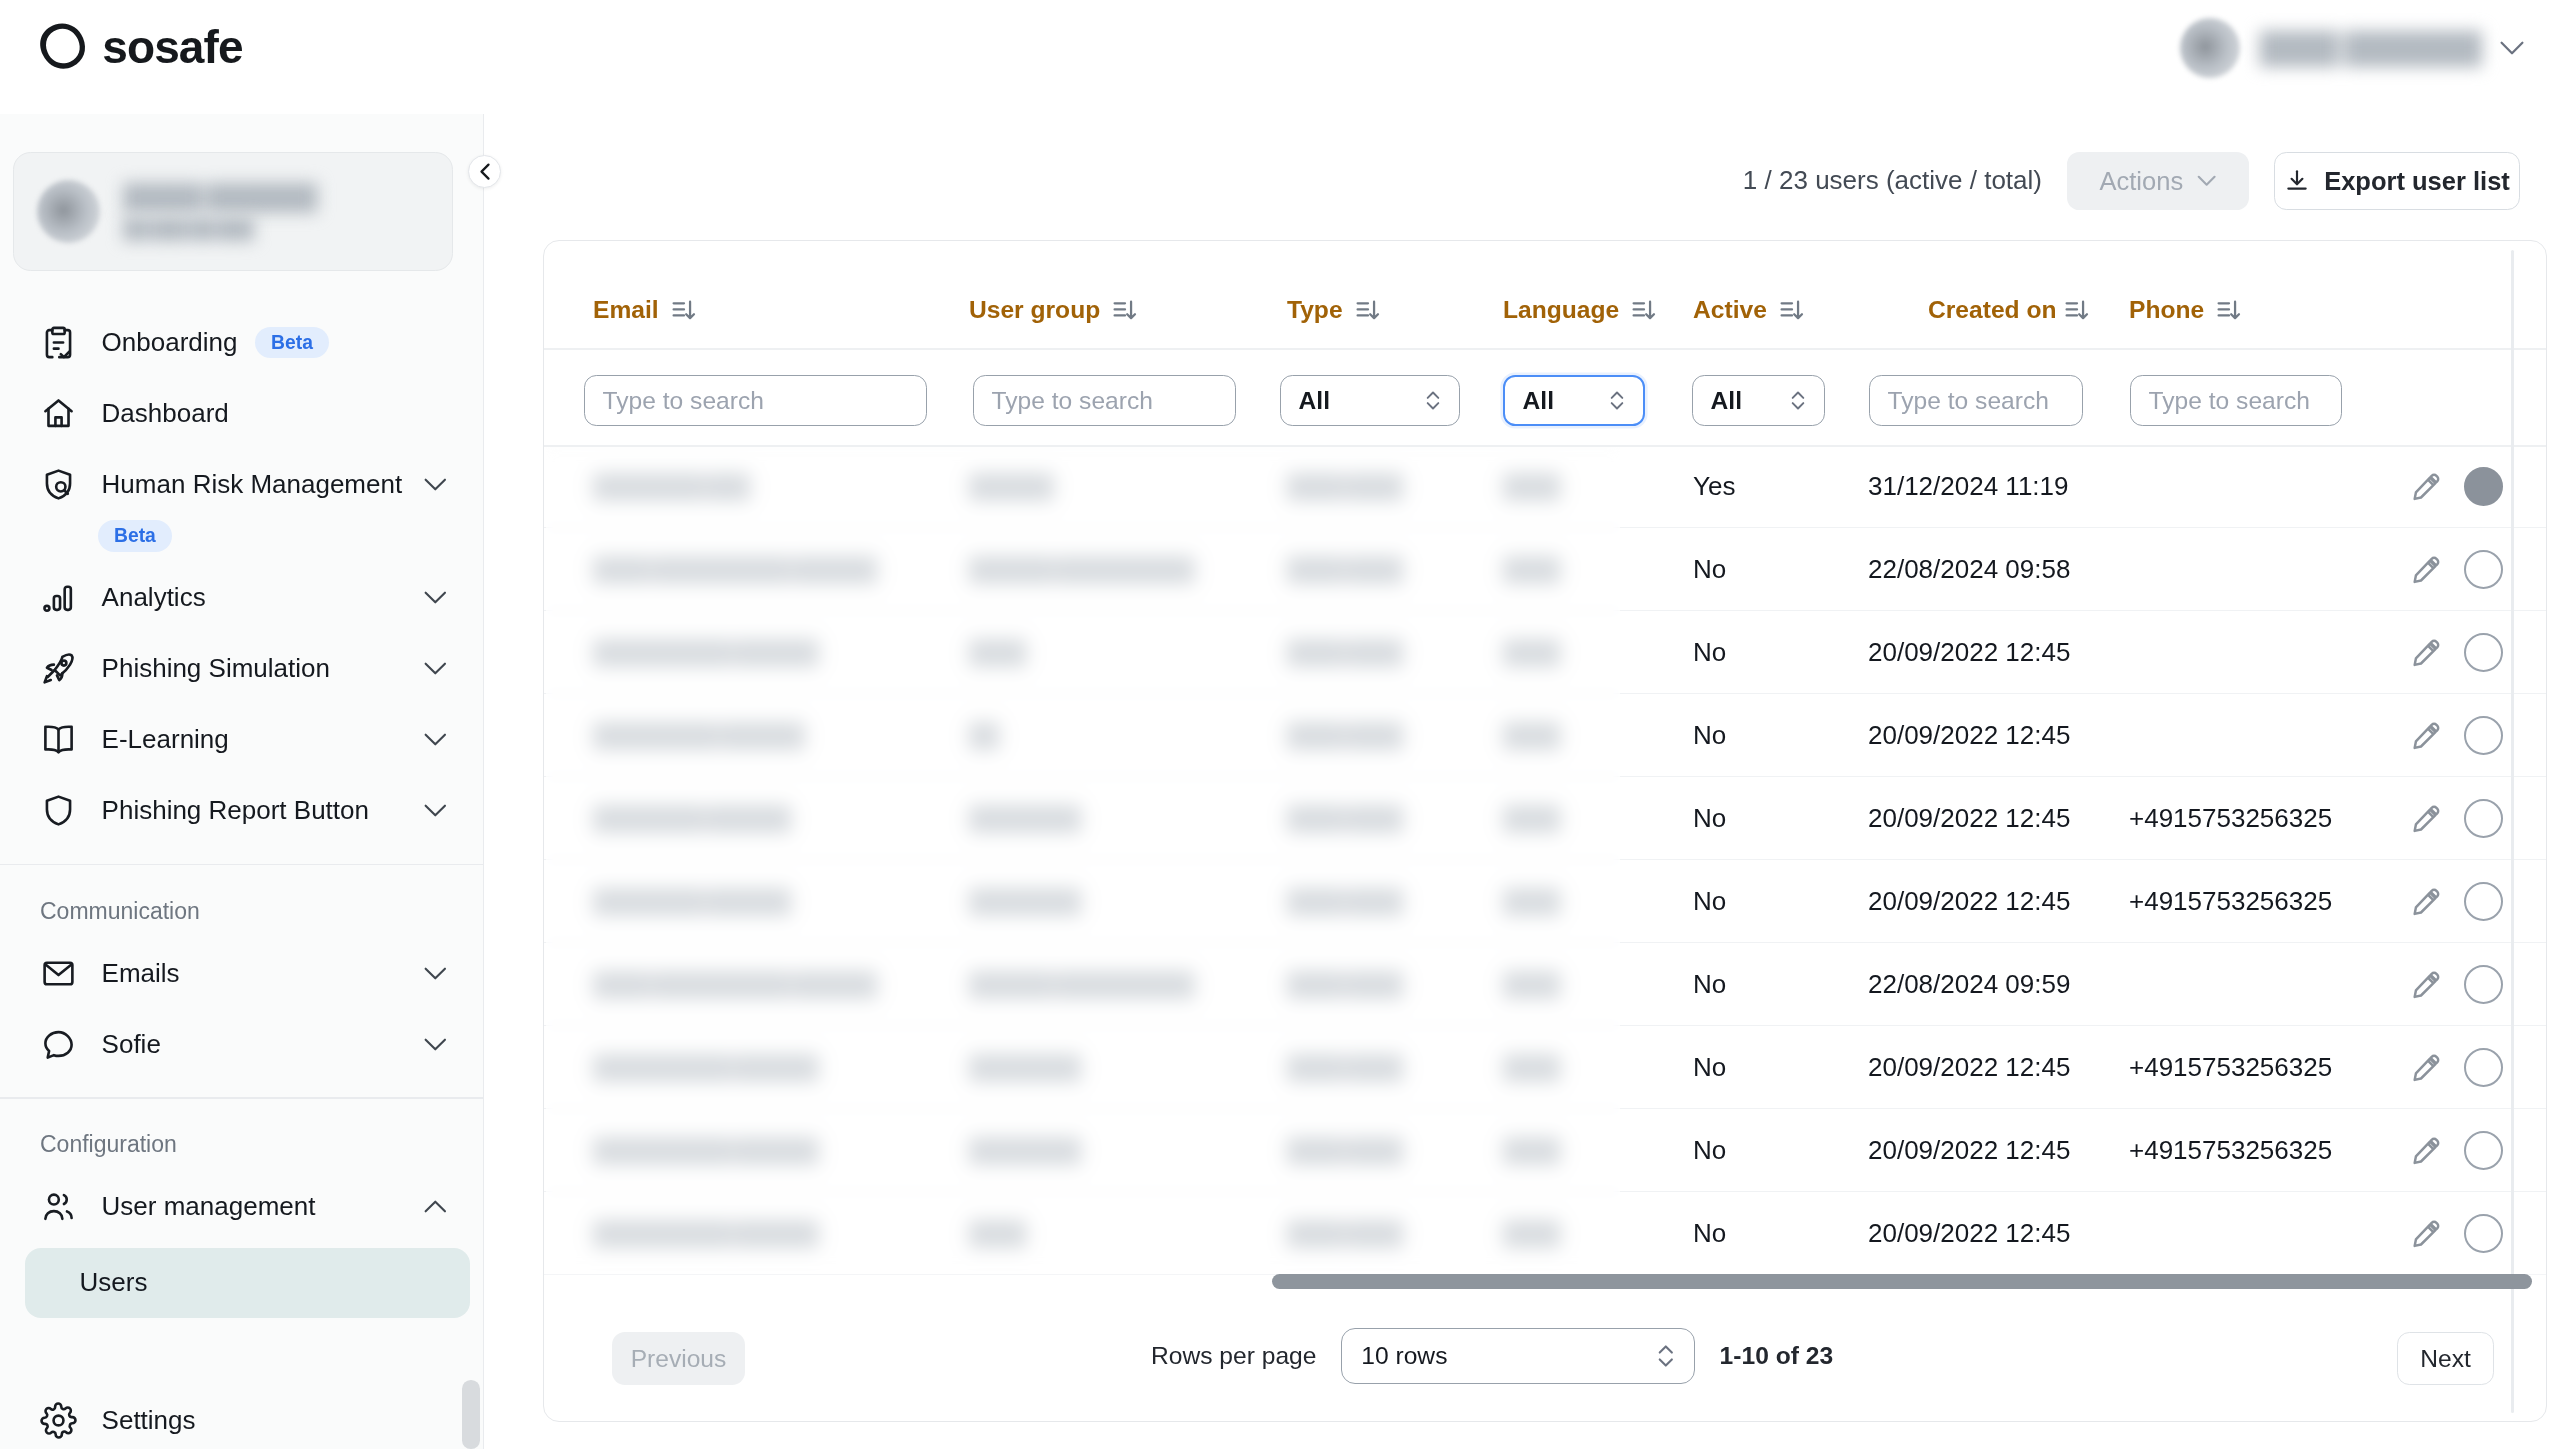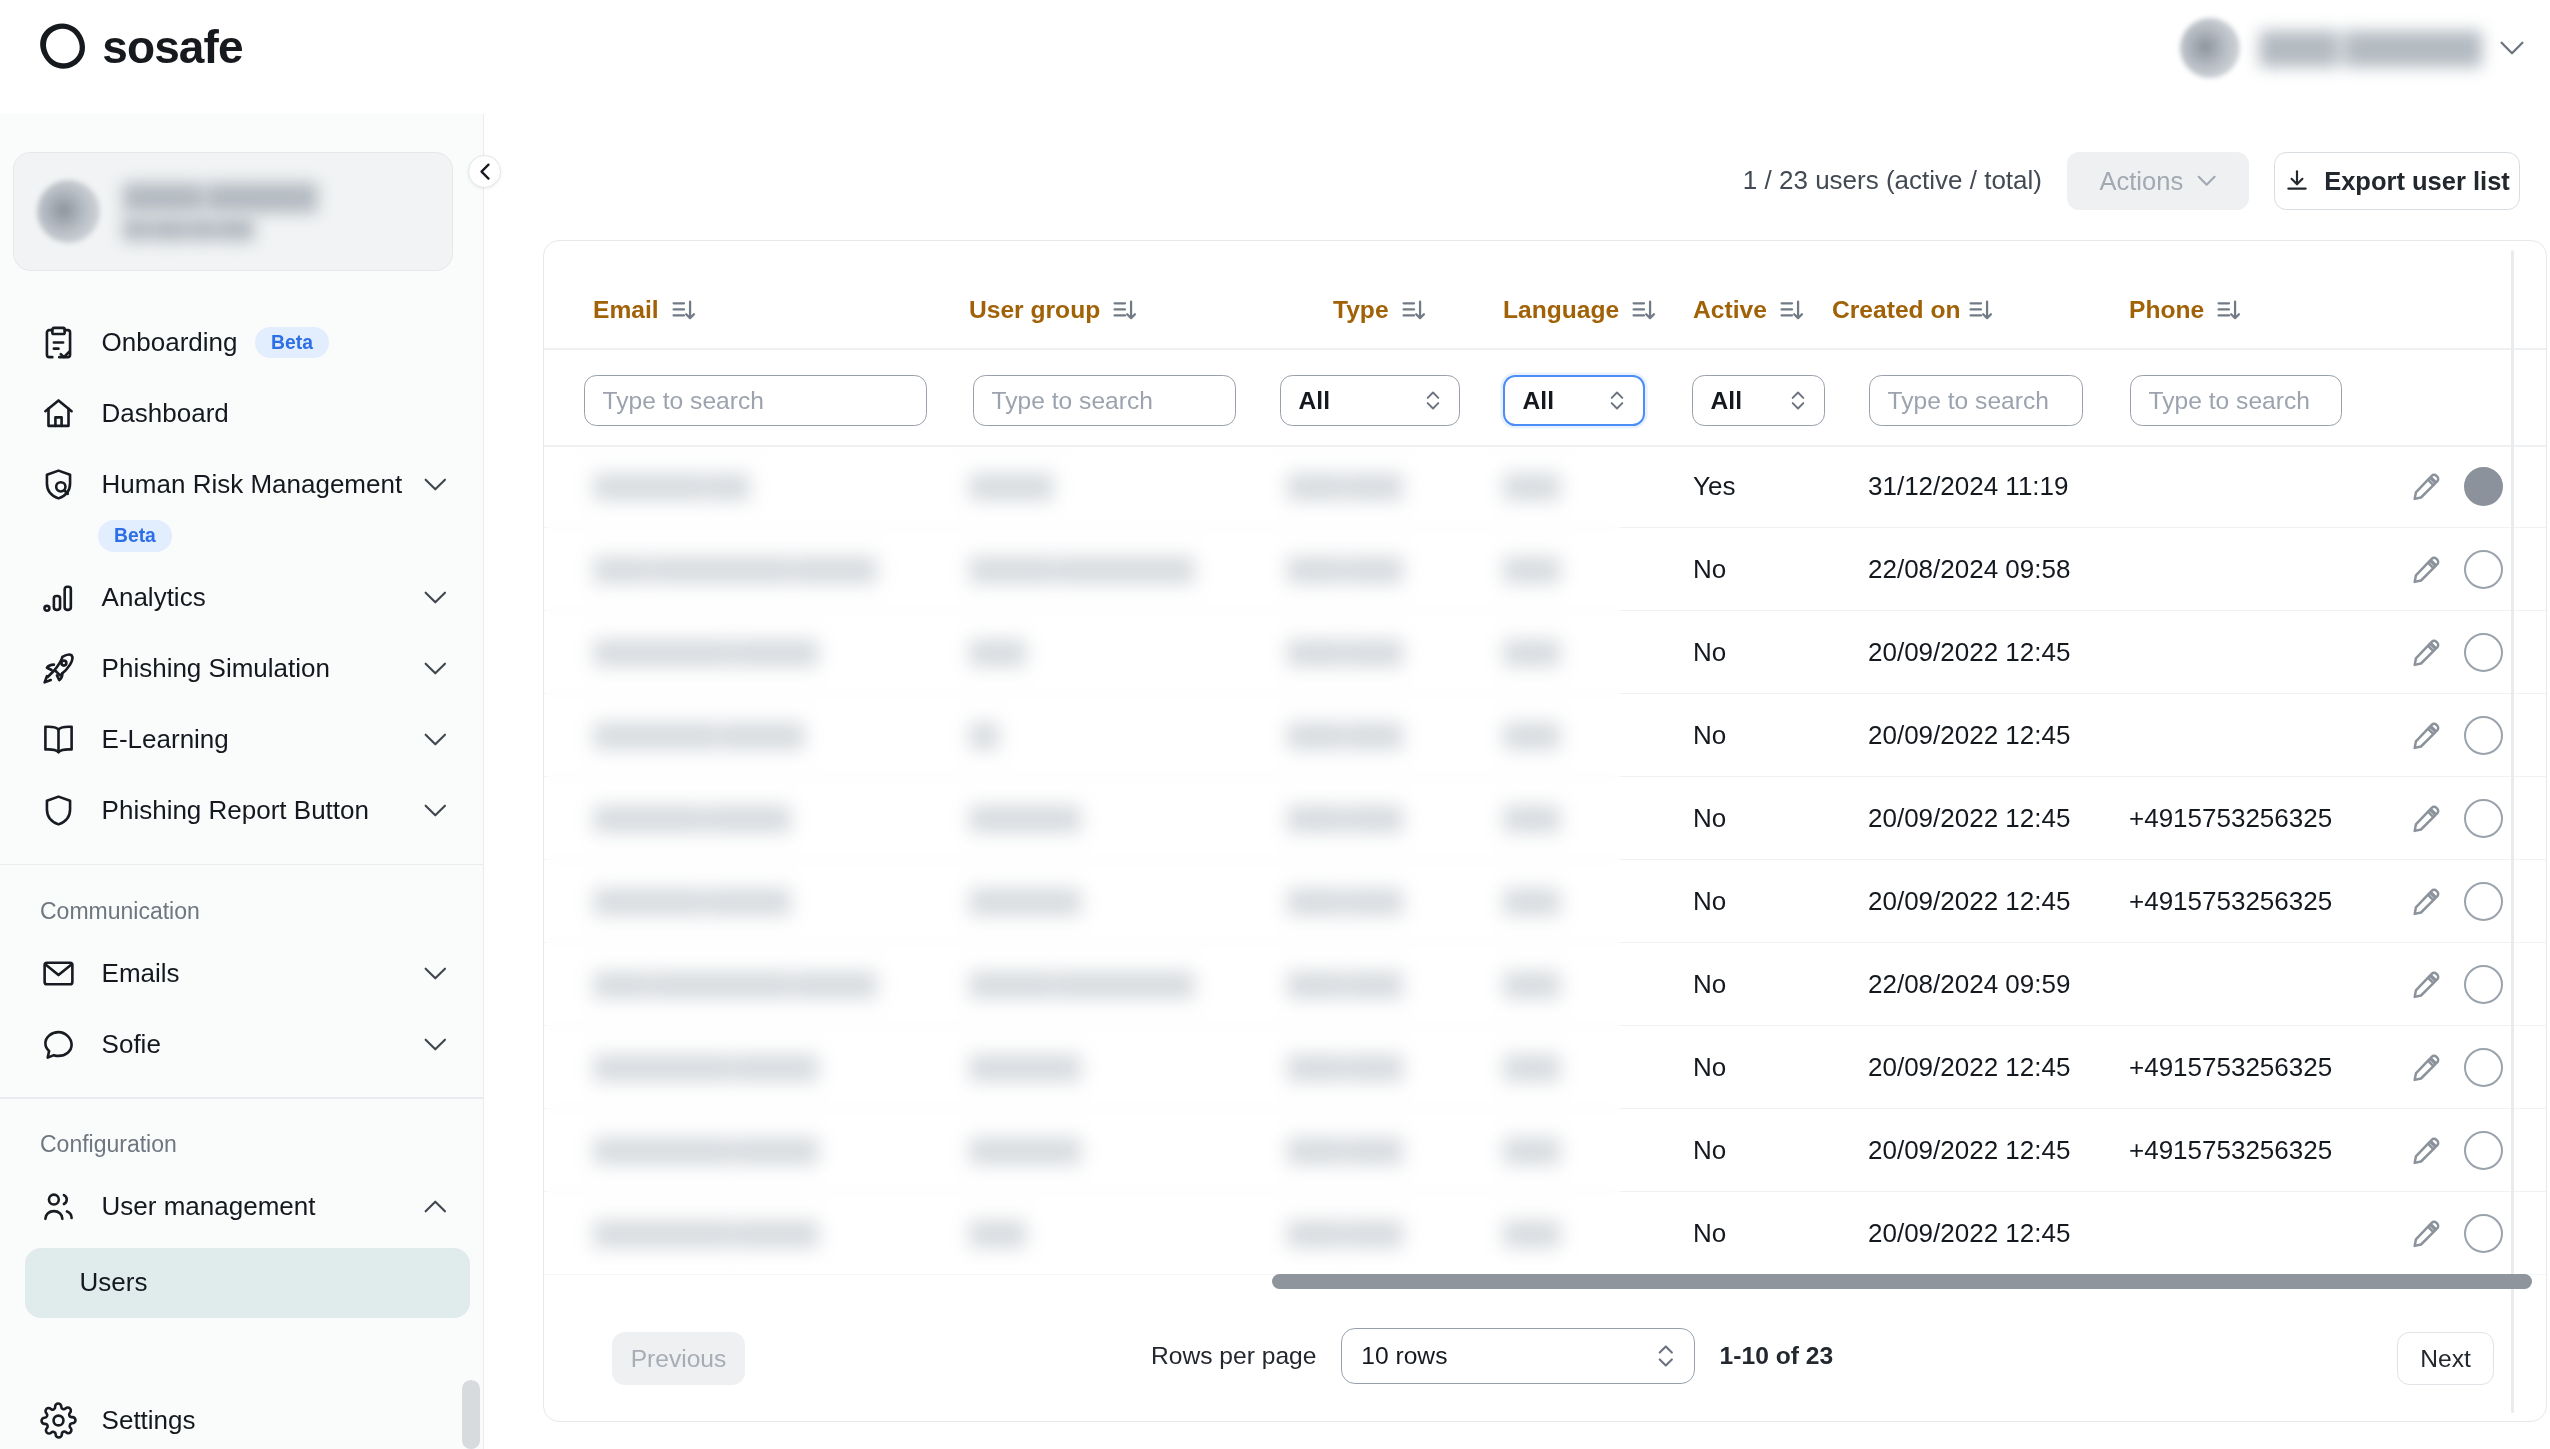--- a/index.html
+++ b/index.html
@@ -330,21 +330,21 @@
         <span>User group</span>
         <span class="sort-icon">
           <svg width="26" height="24.6" viewBox="0 0 30 28">
             <g stroke="#717a85" stroke-width="2.6" stroke-linecap="round">
               <path d="M3 6h12M3 13h12M3 20h12"></path>
               <path d="M22 4v19M22 23l-4.5-4.5M22 23l4.5-4.5"></path>
             </g>
           </svg>
         </span>
       </div>
-      <div class="col-head" style="left: 743px; margin-left: 46px;">
+      <div class="col-head" style="left: 743px;">
         <span>Type</span>
         <span class="sort-icon">
           <svg width="26" height="24.6" viewBox="0 0 30 28">
             <g stroke="#717a85" stroke-width="2.6" stroke-linecap="round">
               <path d="M3 6h12M3 13h12M3 20h12"></path>
               <path d="M22 4v19M22 23l-4.5-4.5M22 23l4.5-4.5"></path>
             </g>
           </svg>
         </span>
       </div>
@@ -363,21 +363,21 @@
         <span>Active</span>
         <span class="sort-icon">
           <svg width="26" height="24.6" viewBox="0 0 30 28">
             <g stroke="#717a85" stroke-width="2.6" stroke-linecap="round">
               <path d="M3 6h12M3 13h12M3 20h12"></path>
               <path d="M22 4v19M22 23l-4.5-4.5M22 23l4.5-4.5"></path>
             </g>
           </svg>
         </span>
       </div>
-      <div class="col-head" style="left: 1288px; gap: 8px;">
+      <div class="col-head" style="left: 1384px; gap: 8px;">
         <span>Created on</span>
         <span class="sort-icon">
           <svg width="26" height="24.6" viewBox="0 0 30 28">
             <g stroke="#717a85" stroke-width="2.6" stroke-linecap="round">
               <path d="M3 6h12M3 13h12M3 20h12"></path>
               <path d="M22 4v19M22 23l-4.5-4.5M22 23l4.5-4.5"></path>
             </g>
           </svg>
         </span>
       </div>

